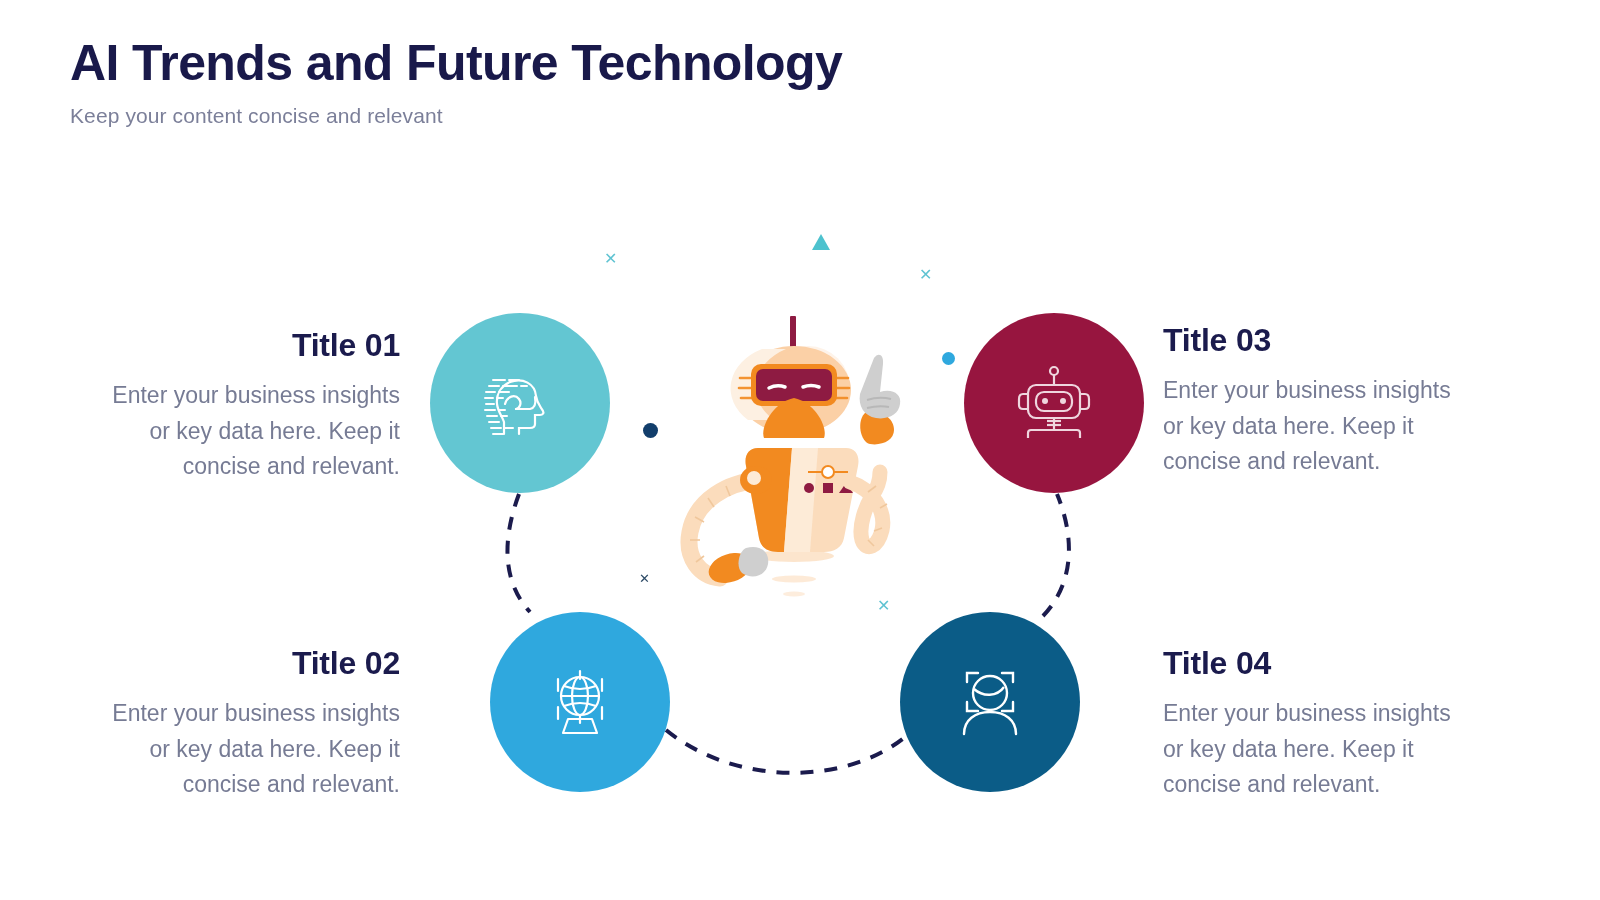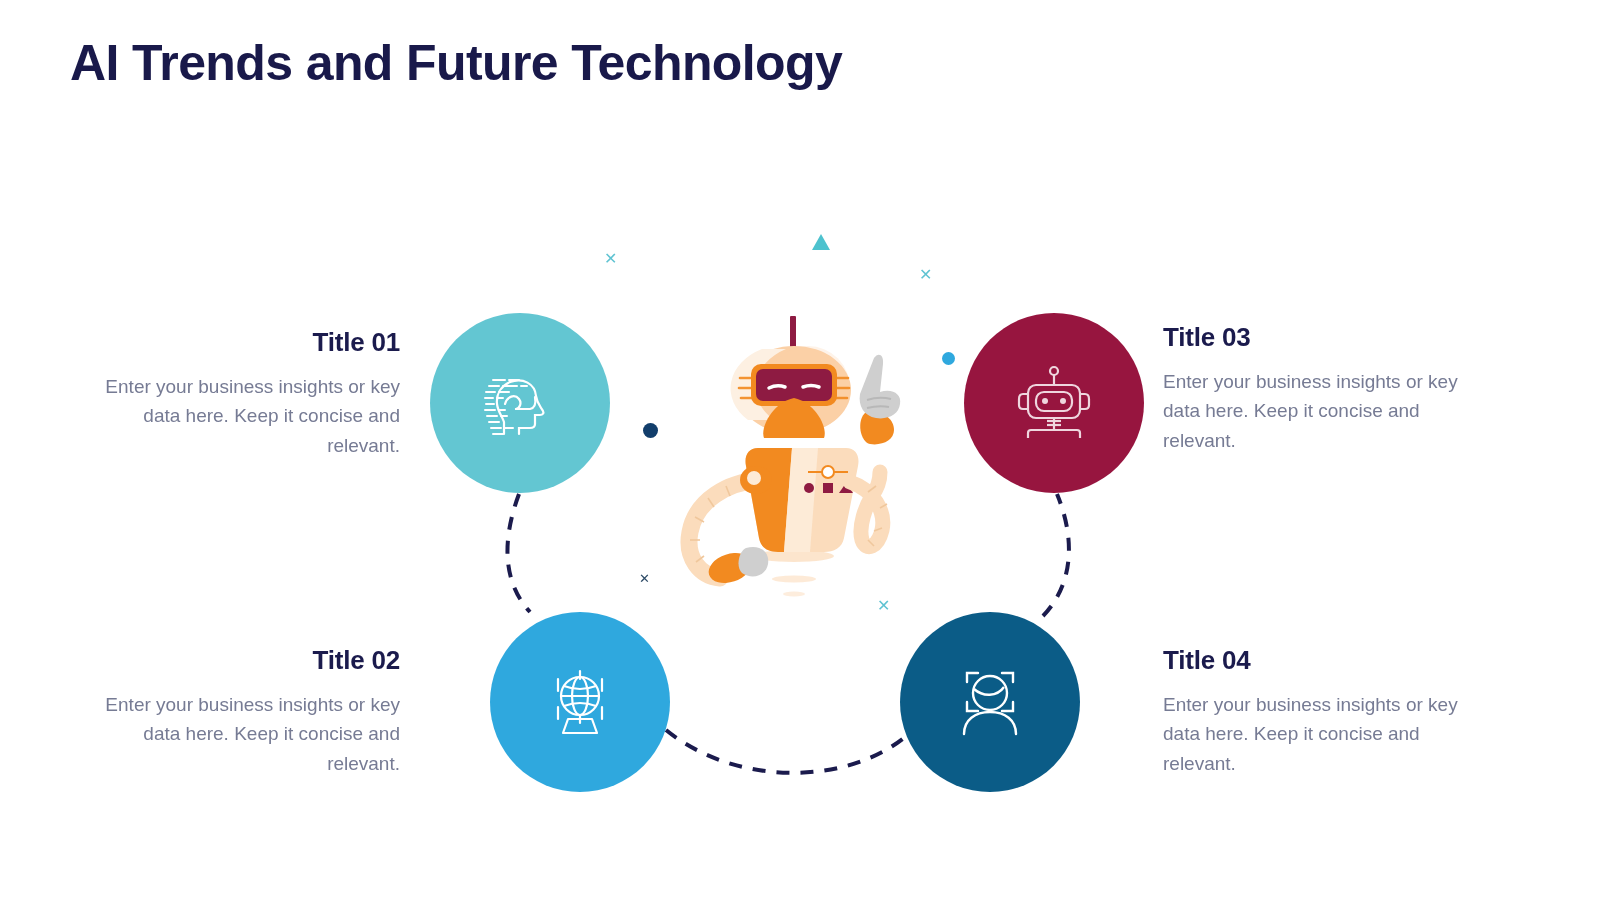--- a/index.html
+++ b/index.html
@@ -35,25 +35,25 @@
   #circle-01 { left:430px; top:313px; width:180px; height:180px; background:#63C6D2; }
   #circle-02 { left:490px; top:612px; width:180px; height:180px; background:#2FA8DE; }
   #circle-03 { left:964px; top:313px; width:180px; height:180px; background:#97153F; }
   #circle-04 { left:900px; top:612px; width:180px; height:180px; background:#0B5C87; }
 
   
   .item-text { position:absolute; width:300px; }
   .item-text.right-align { text-align:right; }
   .item-text.left-align  { text-align:left;  }
   .item-title {
-    font-size:26px; font-weight:bold; color:#1b1b4d;
+    font-size:32px; font-weight:bold; color:#1b1b4d;
     letter-spacing:-0.2px; margin-bottom:14px;
   }
   .item-body {
-    font-size:19px; line-height:1.55; color:#767b94; font-weight:400;
+    font-size:23px; line-height:1.55; color:#767b94; font-weight:400;
   }
 
   #text-01 { left:100px; top:327px; }
   #text-02 { left:100px; top:645px; }
   #text-03 { left:1163px; top:322px; }
   #text-04 { left:1163px; top:645px; }
 
   
   .deco { position:absolute; }
   .deco-x { color:#5FC3D2; font-size:16px; line-height:1; font-weight:400; }
@@ -62,20 +62,21 @@
   
   #robot { position:absolute; left:668px; top:300px; width:250px; height:300px; }
 </style>
 </head>
 <body>
 
 <div id="slide">
 
   <div id="header">
     <div id="slide-title">AI Trends and Future Technology</div>
+    <div id="slide-subtitle">Keep your content concise and relevant</div>
   </div>
 
   <svg id="connector" viewBox="0 0 1600 900" xmlns="http://www.w3.org/2000/svg">
 
     <path d="M 519 494 C 500 545, 505 585, 530 612" fill="none" stroke="#1B1B4D" stroke-width="4" stroke-dasharray="13 11" stroke-linecap="butt"></path>
 
     <path d="M 666 730 C 740 790, 860 785, 916 727" fill="none" stroke="#1B1B4D" stroke-width="4" stroke-dasharray="13 11" stroke-linecap="butt"></path>
 
     <path d="M 1043 616 C 1070 588, 1078 545, 1057 494" fill="none" stroke="#1B1B4D" stroke-width="4" stroke-dasharray="13 11" stroke-linecap="butt"></path>
   </svg>

